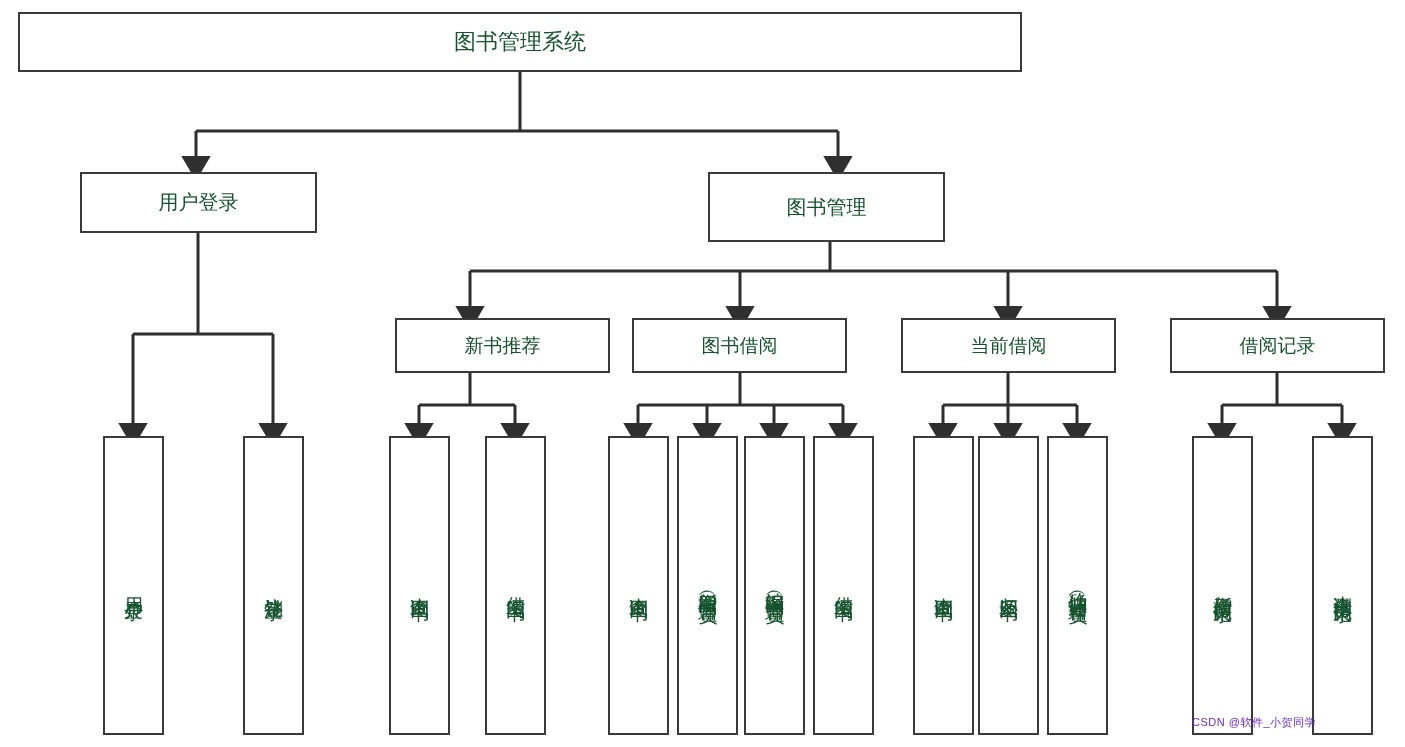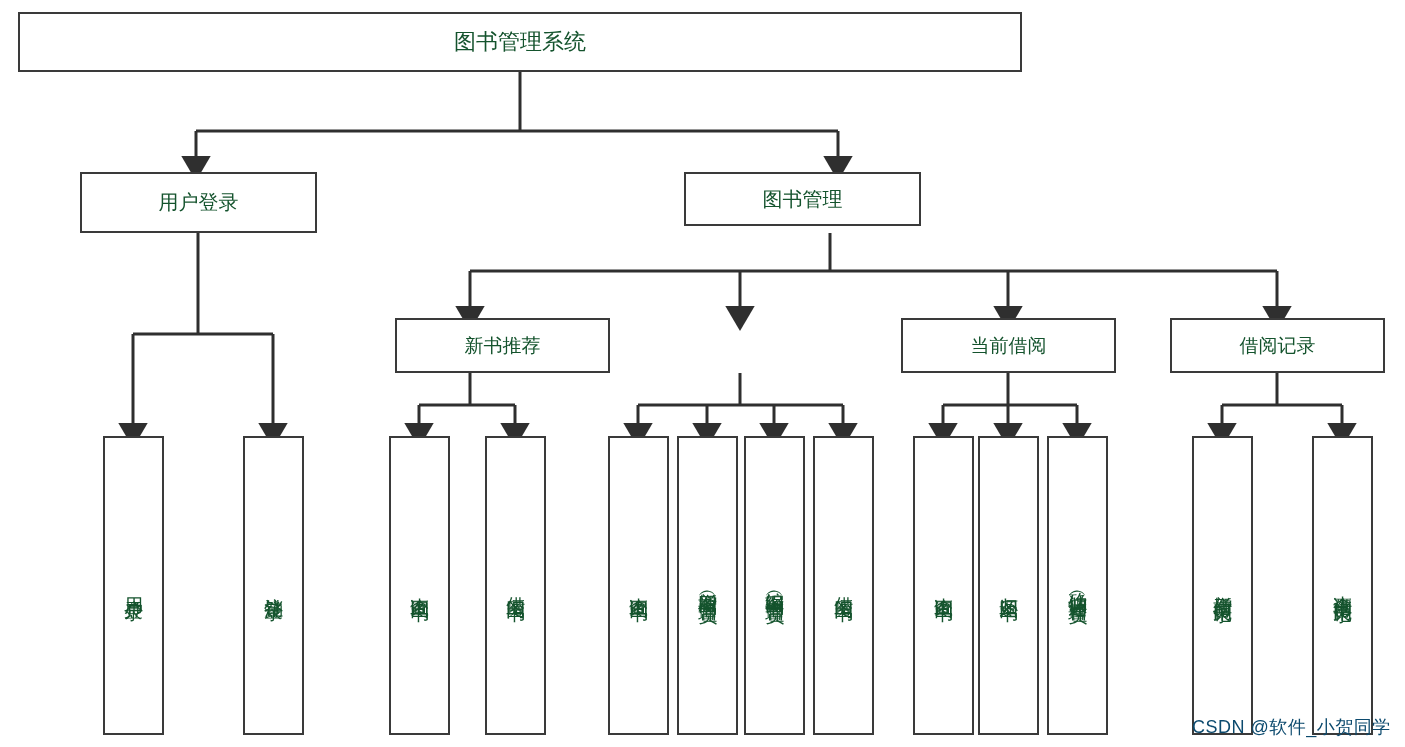--- a/index.html
+++ b/index.html
@@ -13,21 +13,21 @@
         border:2px solid #3a3a3a;display:flex;align-items:center;
         justify-content:center;color:#14532d;}
   .node.root{font-size:22px;}
   .node.lvl2{font-size:20px;}
   .node.lvl3{font-size:19px;}
   .node.leaf{font-size:19px;line-height:1.18;}
   .node .lbl{display:block;text-align:center;}
   .node.leaf .lbl{writing-mode:vertical-rl;text-orientation:upright;
                   letter-spacing:2px;white-space:nowrap;}
 
-  .watermark{position:absolute;color:#0c4a6e;font-size:18px;white-space:nowrap;
+  .watermark{position:absolute;color:#6d28d9;font-size:11px;white-space:nowrap;
              letter-spacing:0.5px;}
 </style>
 </head>
 <body>
 
 <div id="canvas">
 
   <svg id="wires" viewBox="0 0 1405 747">
     <defs>
       <marker id="arw" markerWidth="9" markerHeight="10" refX="1.5" refY="5" orient="auto" markerUnits="strokeWidth">
@@ -78,26 +78,29 @@
     </g>
   </svg>
 
   <div class="node root" style="left:18px;top:12px;width:1004px;height:60px;">
     <span class="lbl">图书管理系统</span>
   </div>
 
   <div class="node lvl2" style="left:80px;top:172px;width:237px;height:61px;">
     <span class="lbl">用户登录</span>
   </div>
-  <div class="node lvl2" style="left:684px;top:172px;width:237px;height:54px;">
+  <div class="node lvl2" style="left:708px;top:172px;width:237px;height:70px;">
     <span class="lbl">图书管理</span>
   </div>
 
   <div class="node lvl3" style="left:363px;top:318px;width:215px;height:55px;margin-left:32px;">
     <span class="lbl">新书推荐</span>
+  </div>
+  <div class="node lvl3" style="left:632px;top:318px;width:215px;height:55px;">
+    <span class="lbl">图书借阅</span>
   </div>
   <div class="node lvl3" style="left:901px;top:318px;width:215px;height:55px;">
     <span class="lbl">当前借阅</span>
   </div>
   <div class="node lvl3" style="left:1170px;top:318px;width:215px;height:55px;">
     <span class="lbl">借阅记录</span>
   </div>
 
   <div class="node leaf" style="left:103px;top:436px;width:61px;height:299px;">
     <span class="lbl">用户登录</span>

